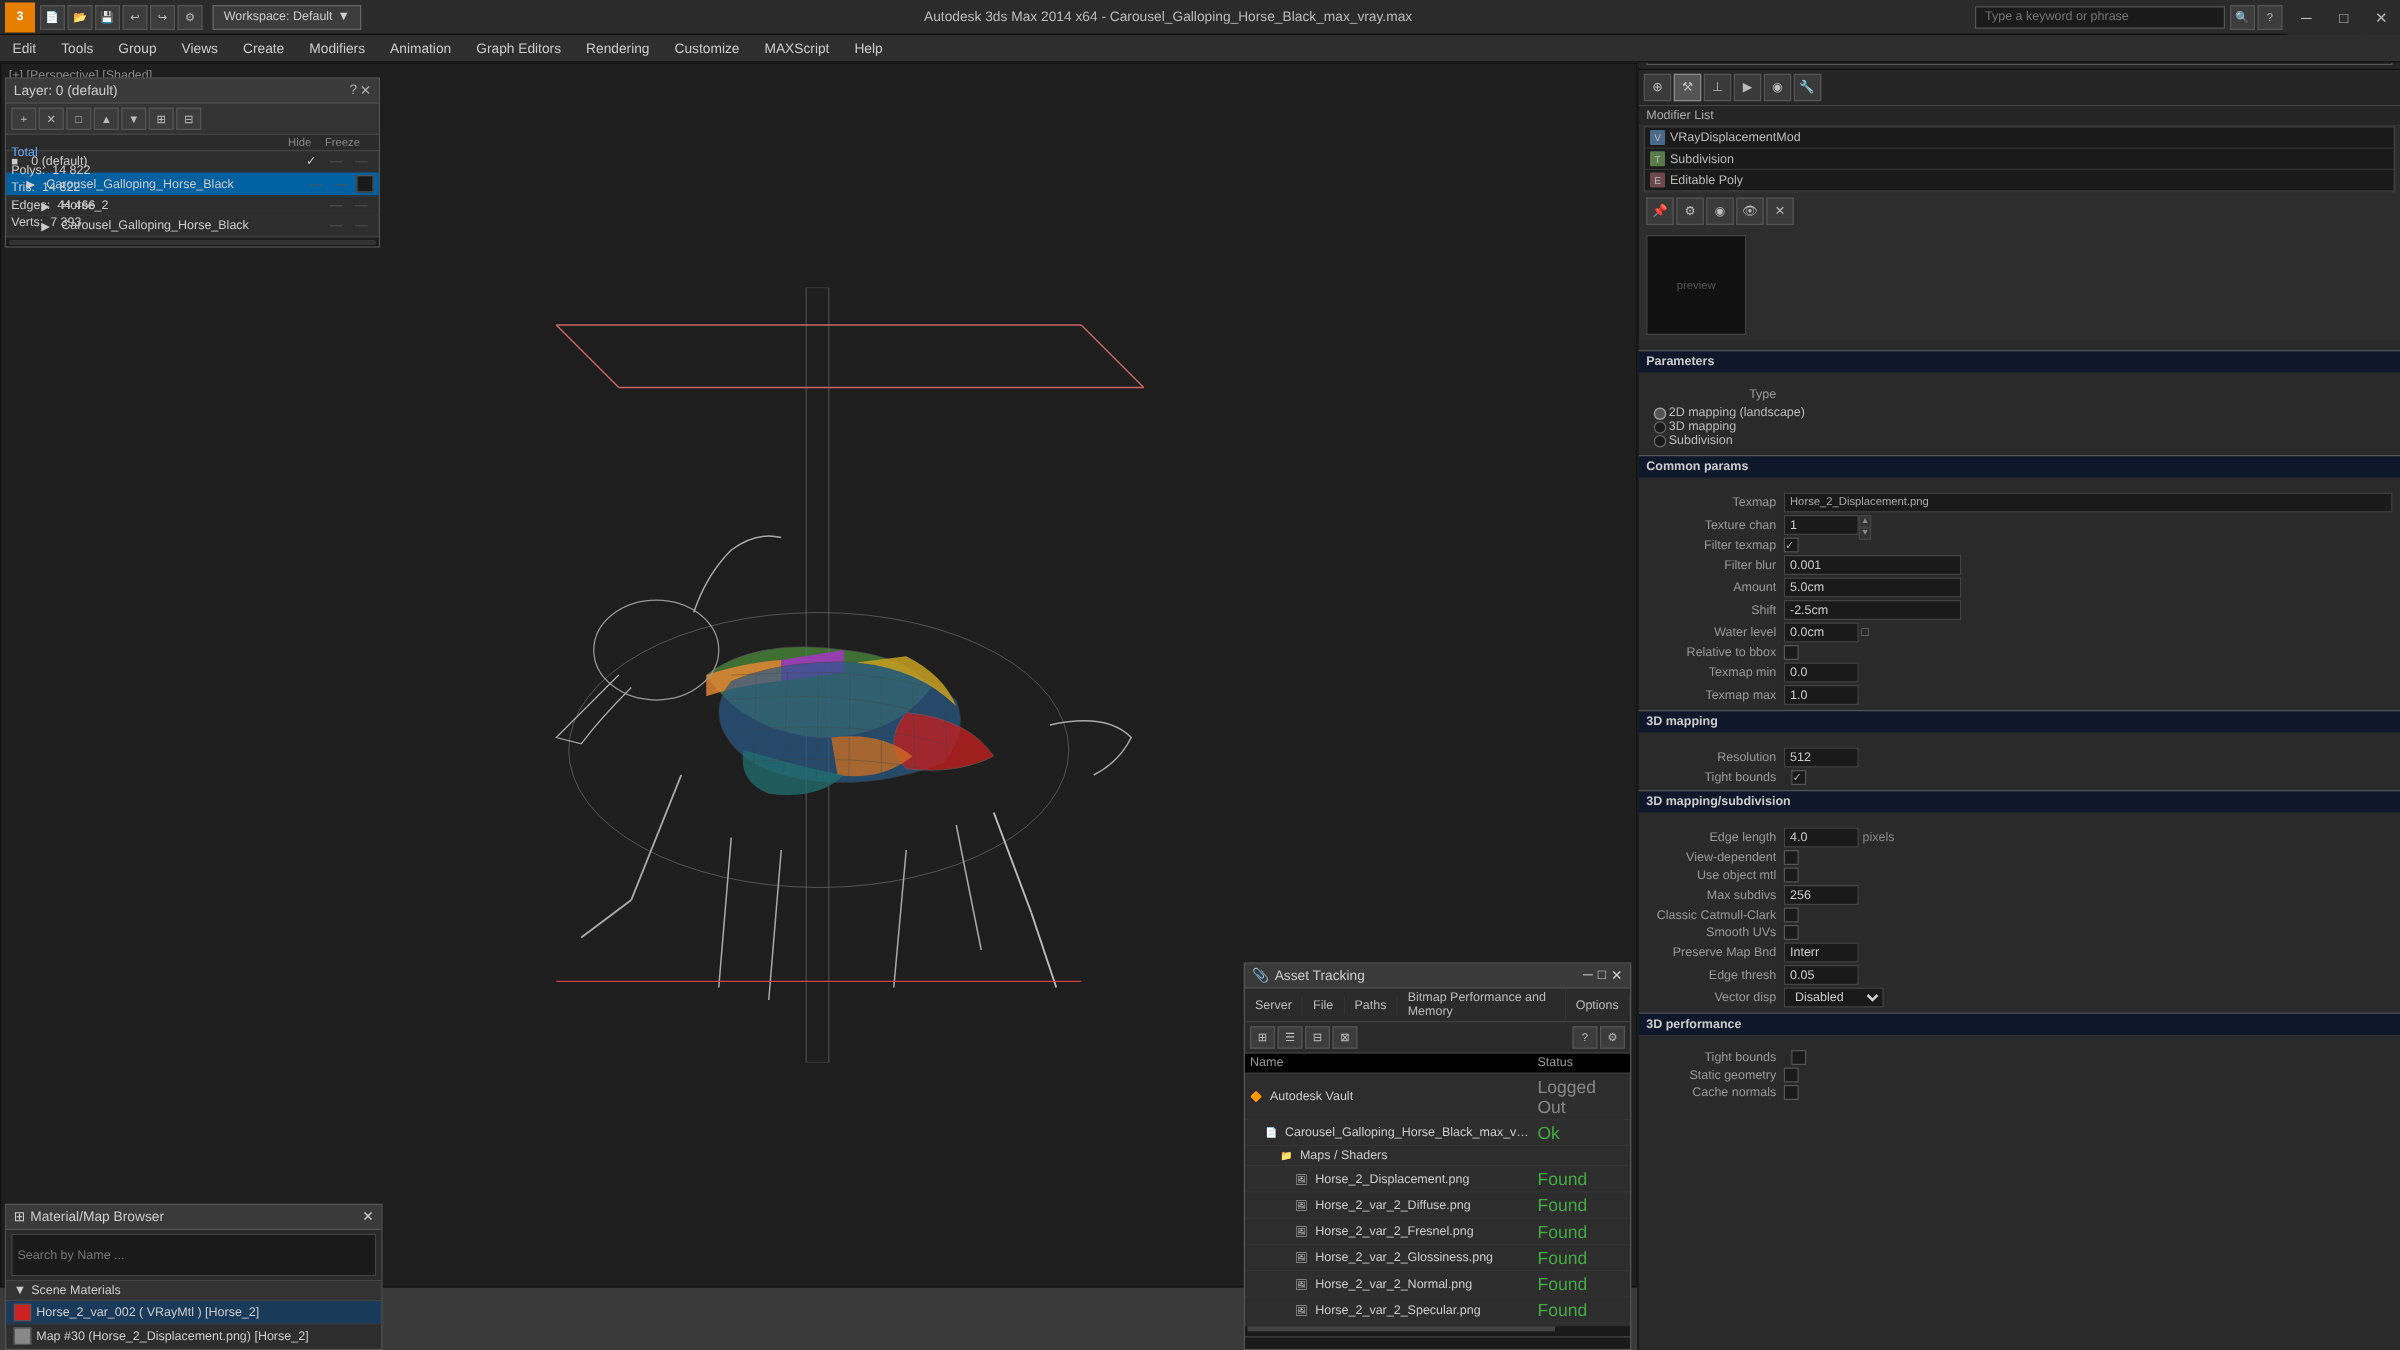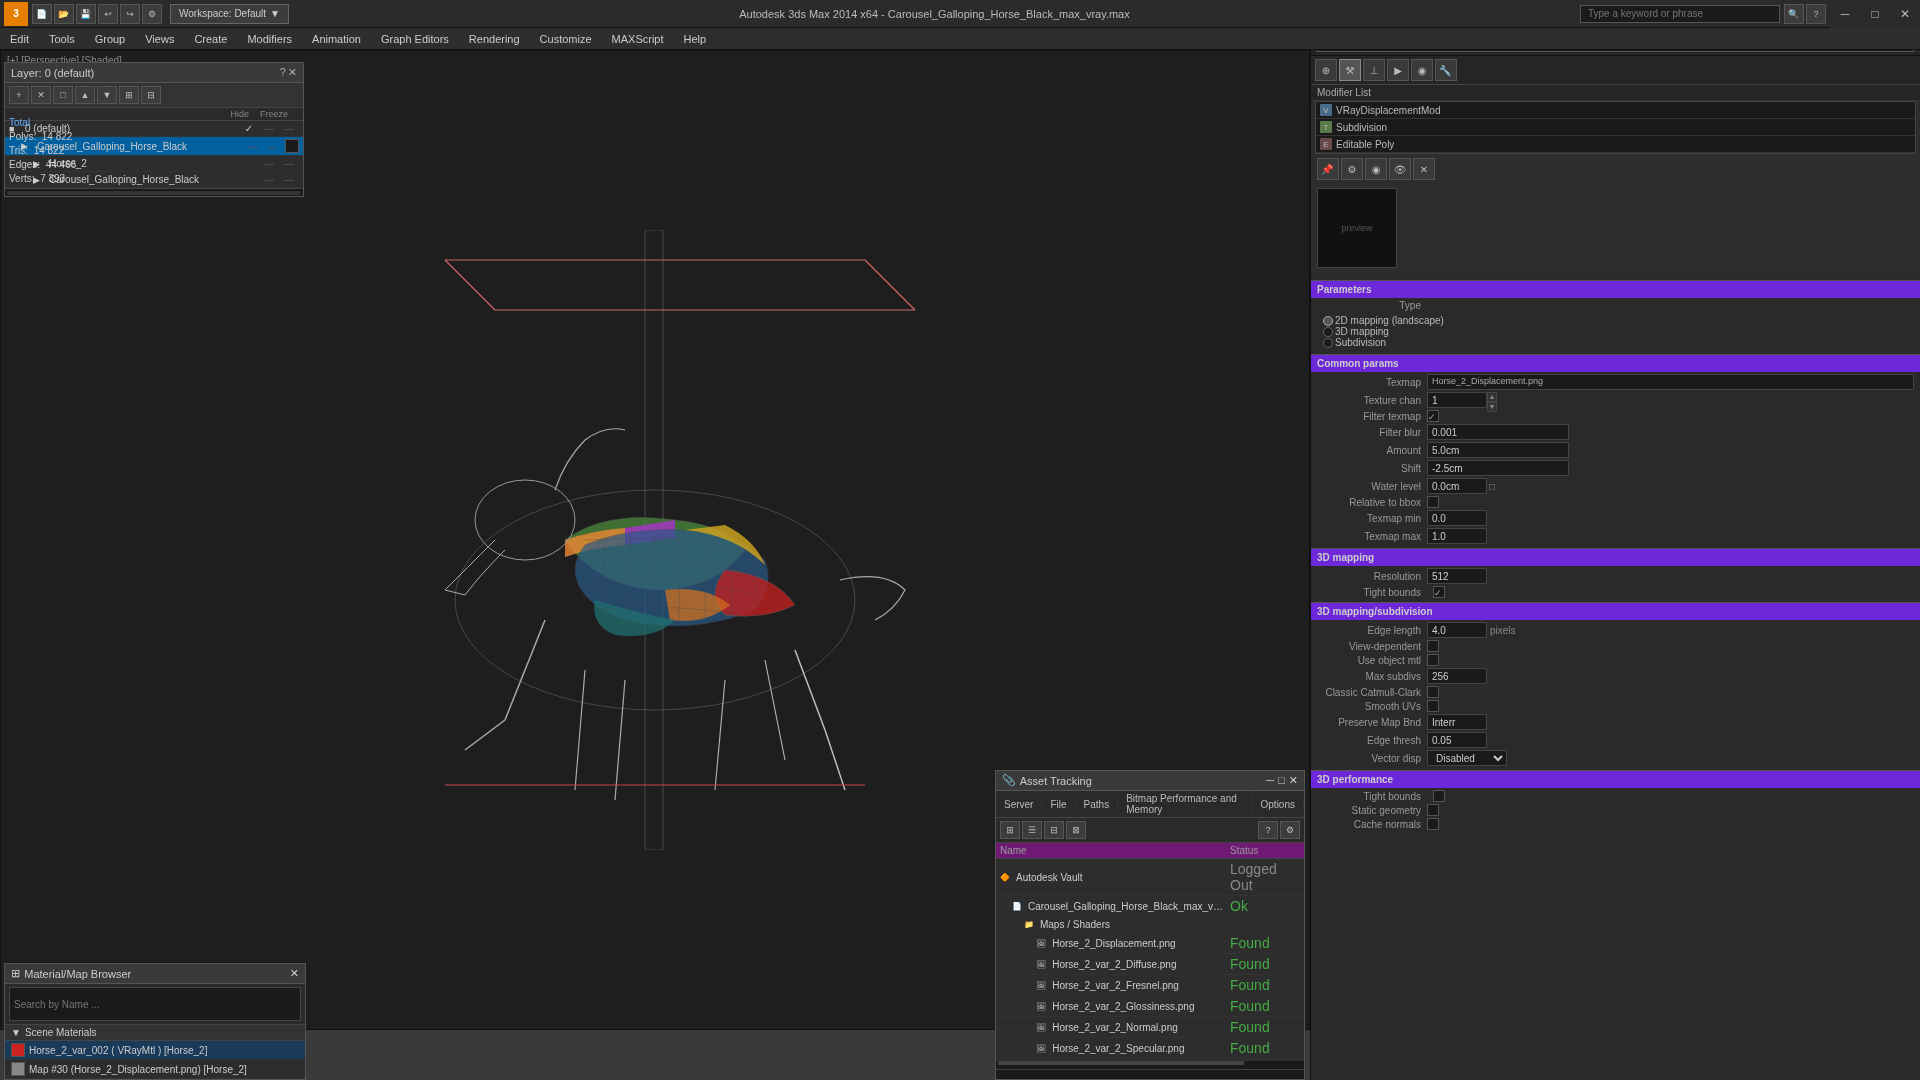--- a/index.html
+++ b/index.html
@@ -183,25 +183,25 @@
     }
 
     
     #params-panel {
       flex: 1;
       overflow-y: auto;
       padding: 4px 6px;
       background: #2a2a2a;
     }
     .param-section-title {
-      background: #6d28d9;
+      background: #0f172a;
       padding: 3px 6px;
       font-size: 10px; color: #ccc;
       border-top: 1px solid #555;
-      margin: 4px -6px 2px -6px;
+      margin: 4px -6px 12px -6px;
       font-weight: bold;
     }
     .param-row {
       display: flex; align-items: center;
       margin: 2px 0;
       font-size: 10px; color: #bbb;
     }
     .param-label {
       width: 110px; text-align: right; padding-right: 6px; color: #999;
       font-size: 10px;
@@ -398,21 +398,21 @@
       border-bottom: 1px solid #444;
     }
     .at-btn {
       width: 20px; height: 18px;
       background: #3c3c3c;
       border: 1px solid #555;
       display: flex; align-items: center; justify-content: center;
       font-size: 9px; color: #bbb; cursor: pointer;
     }
     #at-table-header {
-      display: flex; background: #701a75;
+      display: flex; background: #000000;
       border-bottom: 1px solid #444;
       font-size: 10px; color: #999;
       padding: 2px 4px;
     }
     .ath-name { flex: 1; }
     .ath-status { width: 70px; }
     .at-row {
       display: flex; align-items: center;
       padding: 2px 4px;
       font-size: 10px; color: #ccc;

